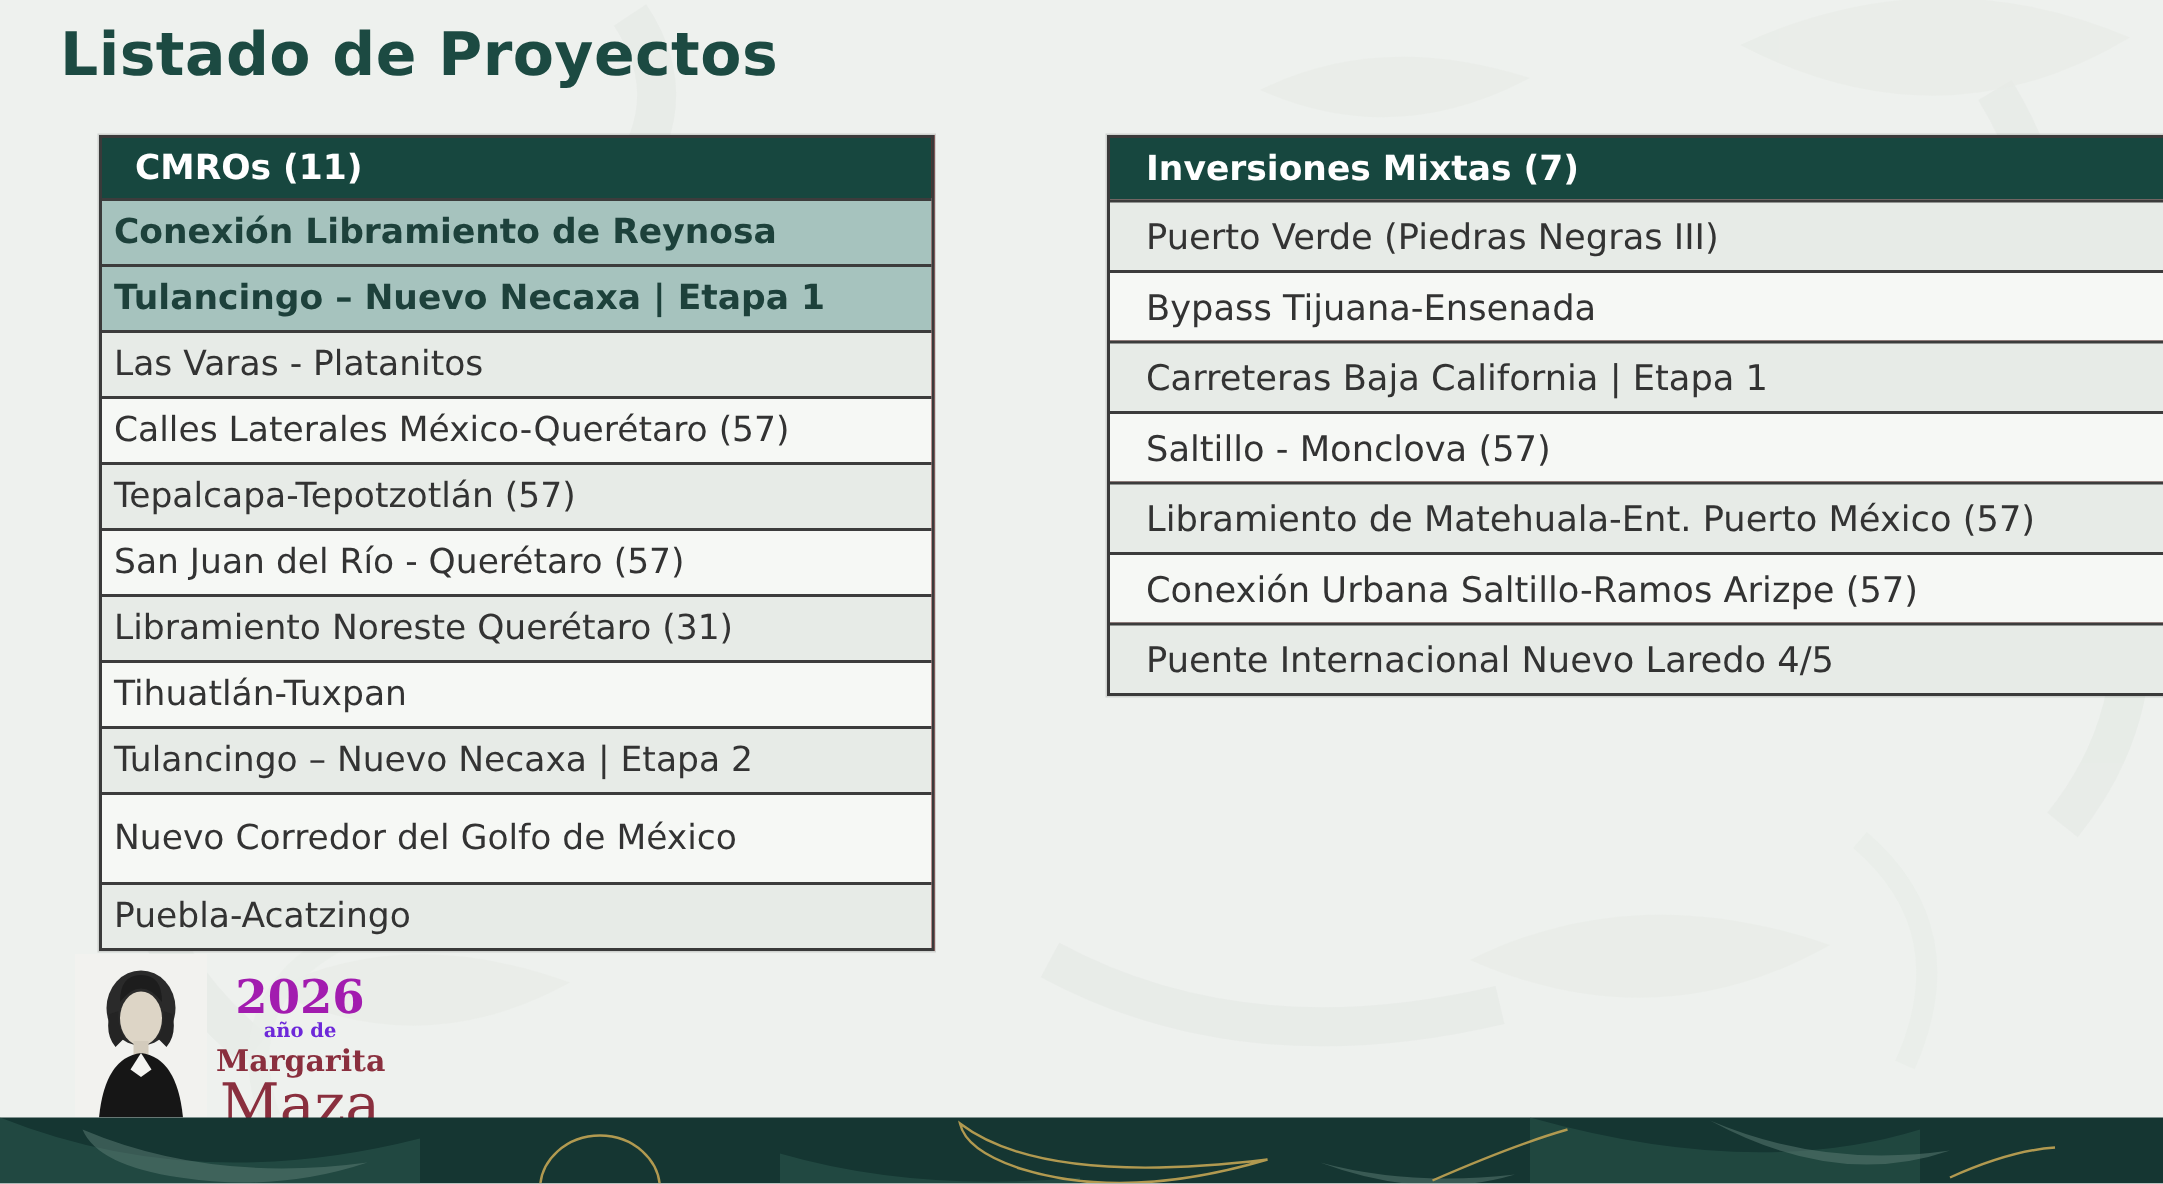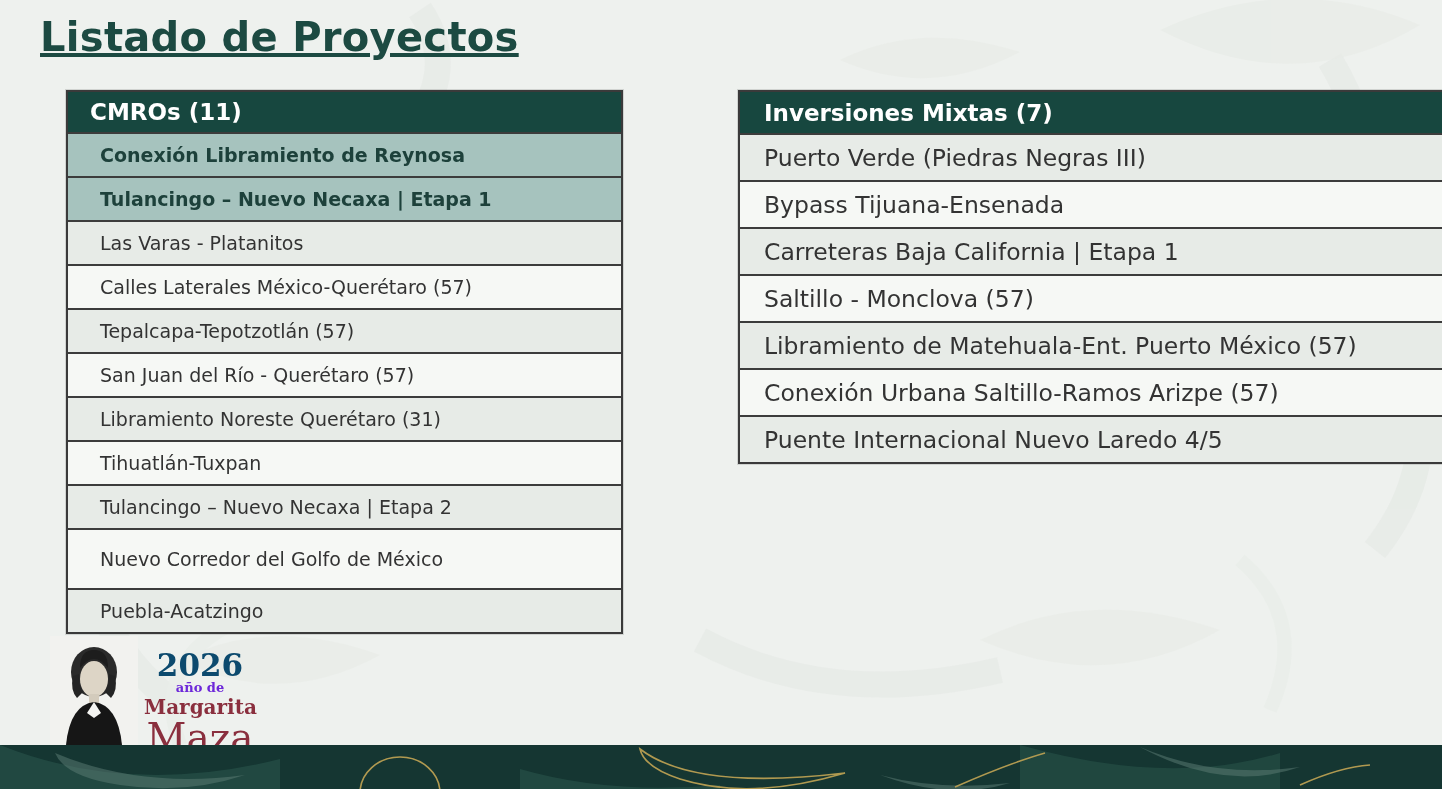--- a/index.html
+++ b/index.html
@@ -5,21 +5,21 @@
   html,body{margin:0;padding:0;}
   body{
     width:1442px;height:789px;position:relative;overflow:hidden;
     background:#eef1ee;
     font-family:"DejaVu Sans","Liberation Sans",sans-serif;
   }
   .bg-pattern{position:absolute;left:0;top:0;pointer-events:none;}
 
   .page-title{
     position:absolute;left:40px;top:14px;margin:0;
-    font-size:40px;font-weight:800;color:#1c4a42;letter-spacing:.3px;text-decoration:underline;
+    font-size:40px;font-weight:800;color:#1c4a42;letter-spacing:.3px;
   }
 
   .table{
     position:absolute;background:#b91c1c;
     border:2px solid #3a3a3a;box-sizing:border-box;
     box-shadow:0 0 0 1px rgba(40,40,40,.15);
   }
   .cmros{left:66px;top:90px;width:557px;}
   .mixtas{left:738px;top:90px;width:758px;}
 
@@ -27,36 +27,36 @@
     background:#17473f;color:#ffffff;font-weight:bold;
     display:flex;align-items:center;
   }
   .cmros .thead{height:40px;font-size:23px;padding-left:22px;}
   .mixtas .thead{height:41px;font-size:23px;padding-left:24px;}
 
   .trow{
     display:flex;align-items:center;color:#333333;
     border-top:2px solid #3c3c3c;box-sizing:border-box;
   }
-  .cmros .trow{height:44px;font-size:19px;padding-left:32px;}
+  .cmros .trow{height:44px;font-size:23px;padding-left:8px;}
   .mixtas .trow{height:47px;font-size:23.5px;padding-left:24px;}
   .trow:nth-child(even){background:#e7ebe7;}
   .trow:nth-child(odd){background:#f6f8f5;}
   .trow.tall{height:60px;}
   .trow.highlight{
     background:#a6c3be;color:#1d413b;font-weight:bold;
   }
 
   .logo{position:absolute;left:50px;top:636px;display:flex;align-items:flex-start;}
   .portrait{display:block;}
   .logo-text{
     margin-left:6px;width:112px;text-align:center;padding-top:14px;
     font-family:"DejaVu Serif","Liberation Serif",serif;
   }
-  .logo-year{font-size:31px;font-weight:bold;color:#0c4a6e;line-height:1;}
+  .logo-year{font-size:31px;font-weight:bold;color:#a21caf;line-height:1;}
   .logo-sub{font-size:13px;font-weight:bold;color:#6d28d9;line-height:1.15;}
   .logo-name1{font-size:20px;font-weight:bold;color:#8a2f3e;line-height:1.15;}
   .logo-name2{font-size:39px;font-weight:normal;color:#8a2f3e;line-height:.95;}
 
   .band{
     position:absolute;left:0;top:745px;width:1442px;height:44px;
     background:#153632;overflow:hidden;
   }
 </style>
 </head>

